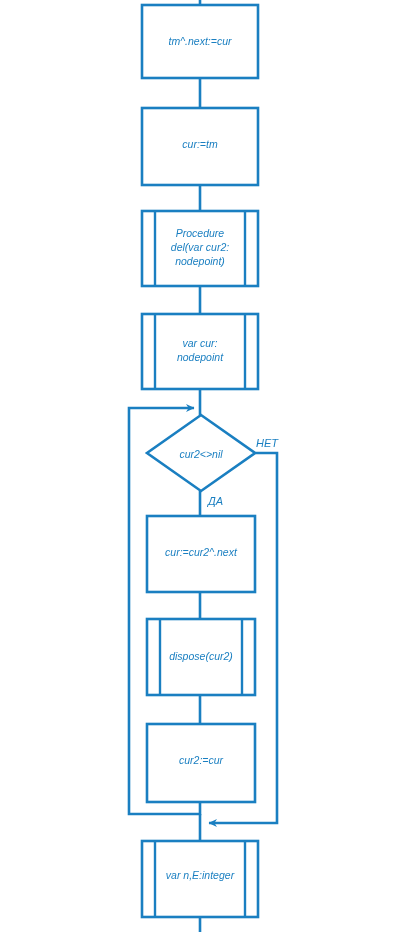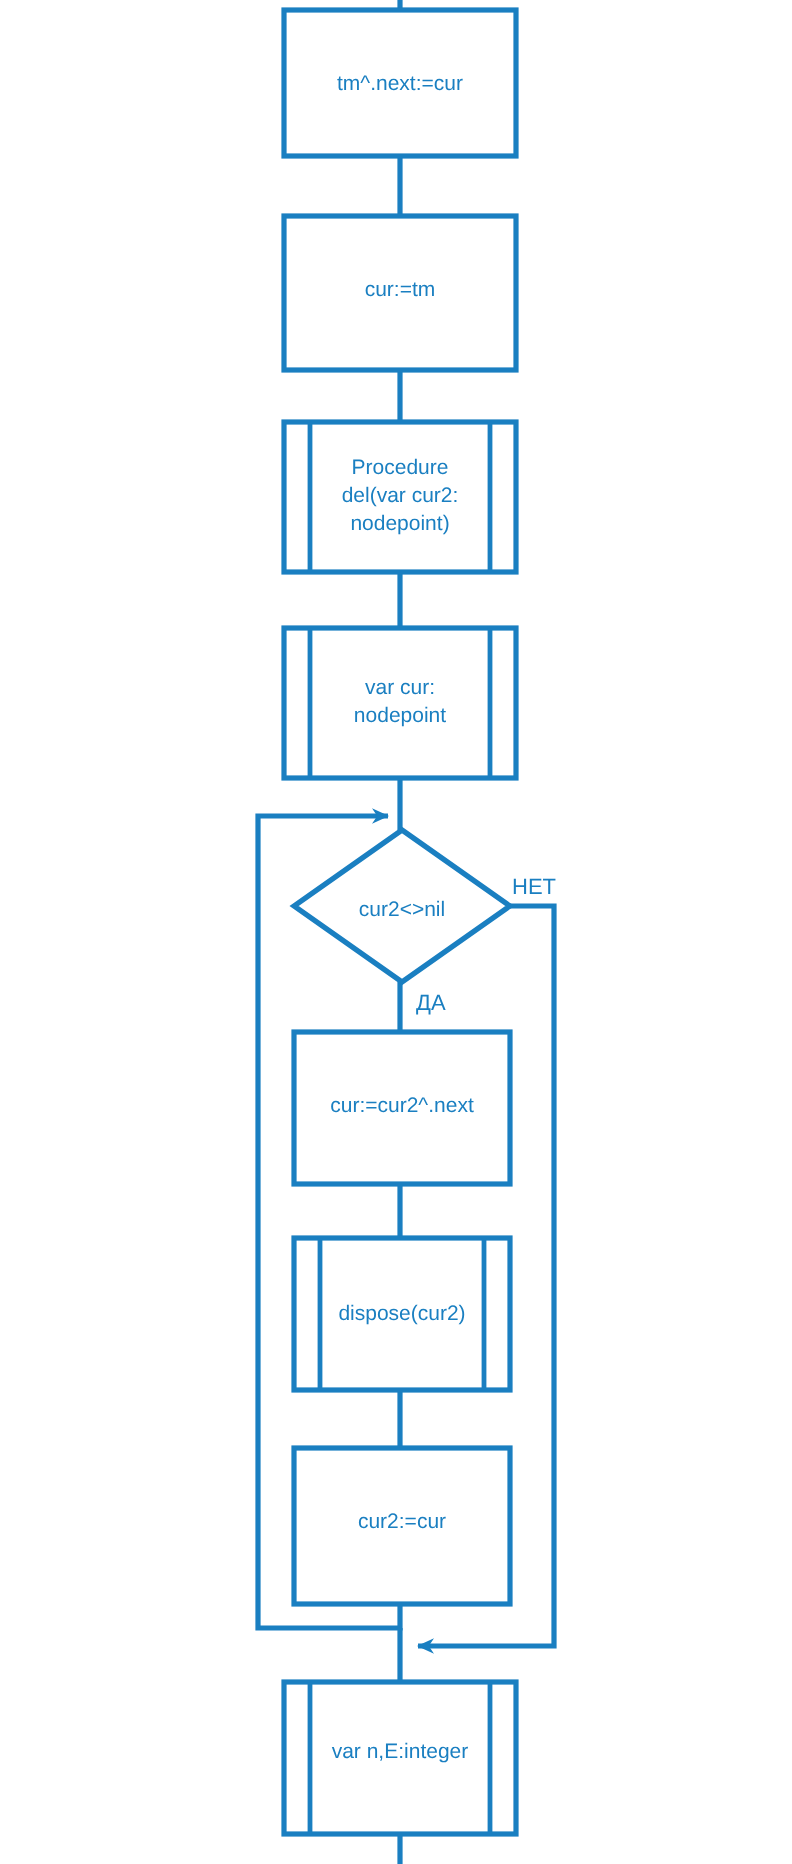--- a/index.html
+++ b/index.html
@@ -10,20 +10,21 @@
   body {
     width: 396px;
     height: 932px;
     font-family: "Liberation Sans", sans-serif;
     overflow: hidden;
   }
   #flowchart-root {
     position: relative;
     width: 396px;
     height: 932px;
+    font-style: italic;
   }
   svg#flow-svg {
     position: absolute;
     left: 0;
     top: 0;
     width: 396px;
     height: 932px;
     display: block;
   }
   .node-text {

